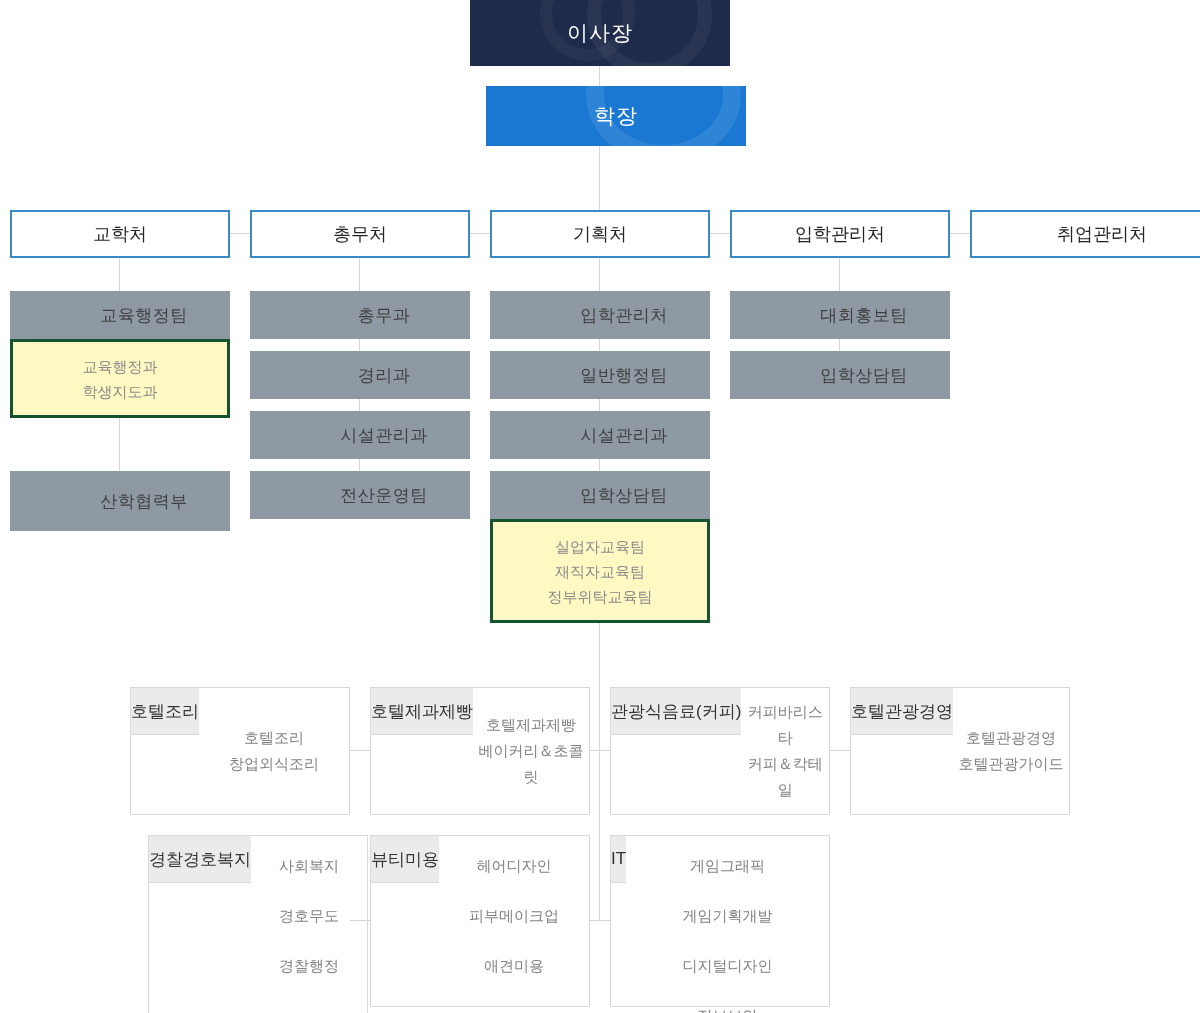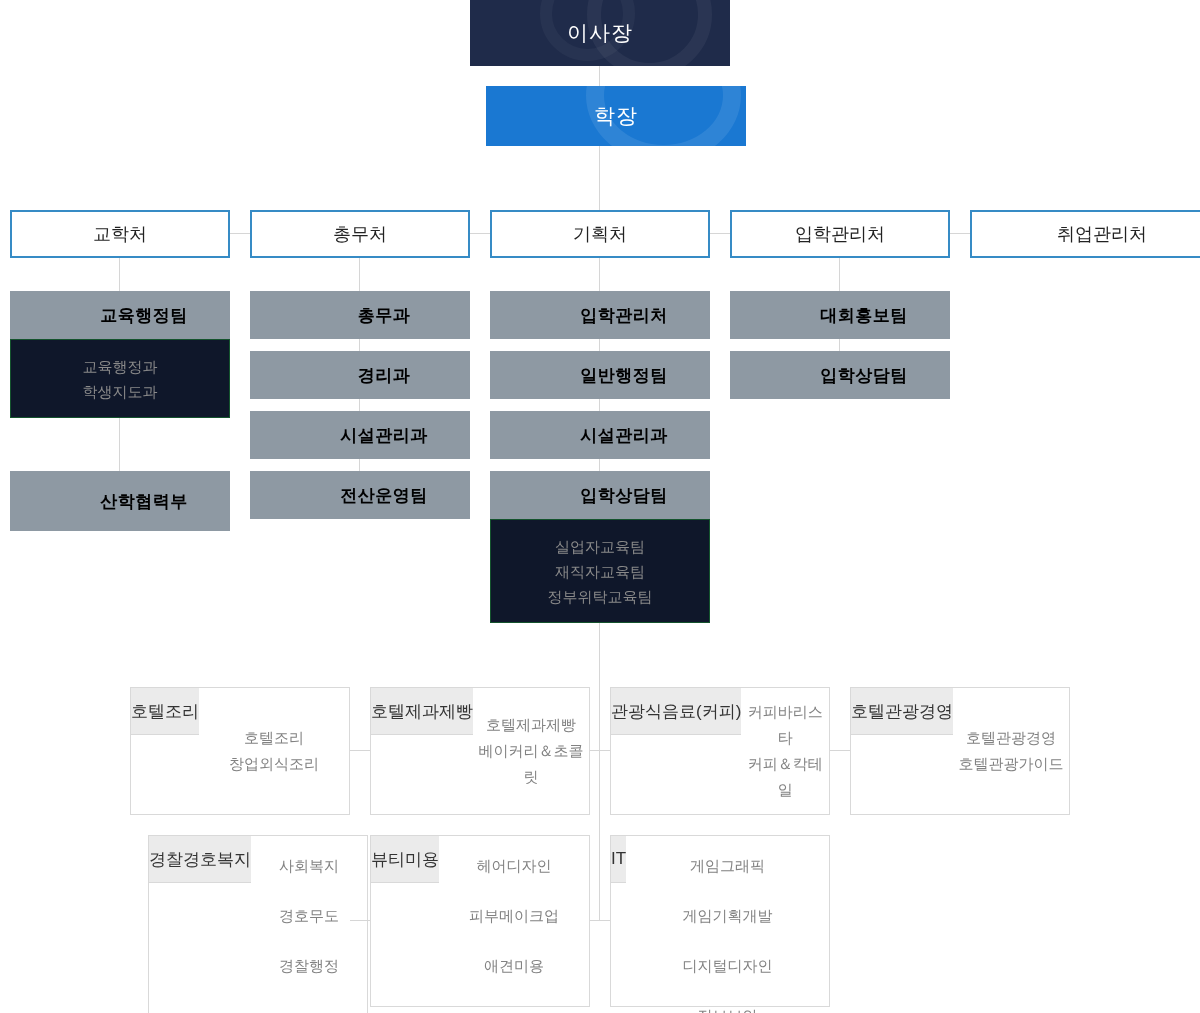--- a/index.html
+++ b/index.html
@@ -19,24 +19,24 @@
   .wm { position:absolute; border-radius:50%; pointer-events:none; }
   .wm-a { left:70px; top:-34px; width:95px; height:95px; border:12px solid rgba(255,255,255,0.04); }
   .wm-b { right:18px; top:-48px; width:125px; height:125px; border:14px solid rgba(255,255,255,0.05); }
   .wm-c { left:100px; top:-58px; width:155px; height:135px; border:18px solid rgba(255,255,255,0.09); }
   .lbl { position:relative; z-index:2; }
 
   
   .office { background:#ffffff; border:2px solid #368bc5; color:#222222; font-size:18px; font-weight:500; }
 
   
-  .team { background:#8e99a3; color:#000000; font-size:17px; font-weight:700; letter-spacing:0.5px;padding-left:48px; }
-
-  
-  .subbox { background:#0f172a; border:1px solid #14532d; color:#8a8a8a; font-size:15px;
+  .team { background:#8e99a3; color:#404040; font-size:17px; font-weight:400; letter-spacing:0.5px;padding-left:48px; }
+
+  
+  .subbox { background:#fef9c3; border:3px solid #14532d; color:#8a8a8a; font-size:15px;
             display:flex; flex-direction:column; align-items:center; justify-content:center; }
   .subbox div { line-height:25px; }
 
   
   .major { background:#ffffff; border:1px solid #d9d9d9; display:flex; flex-direction:row; }
   .major-header { height:47px; background:#ebebeb; border-bottom:1px solid #d9d9d9; color:#333333;
                   font-size:17px; font-weight:500; display:flex; align-items:center; justify-content:center; flex:0 0 auto; }
   .major-body { flex:1; color:#828282; font-size:15px; text-align:center;
                 display:flex; flex-direction:column; align-items:center; }
   .major-body.mid { justify-content:center; }

